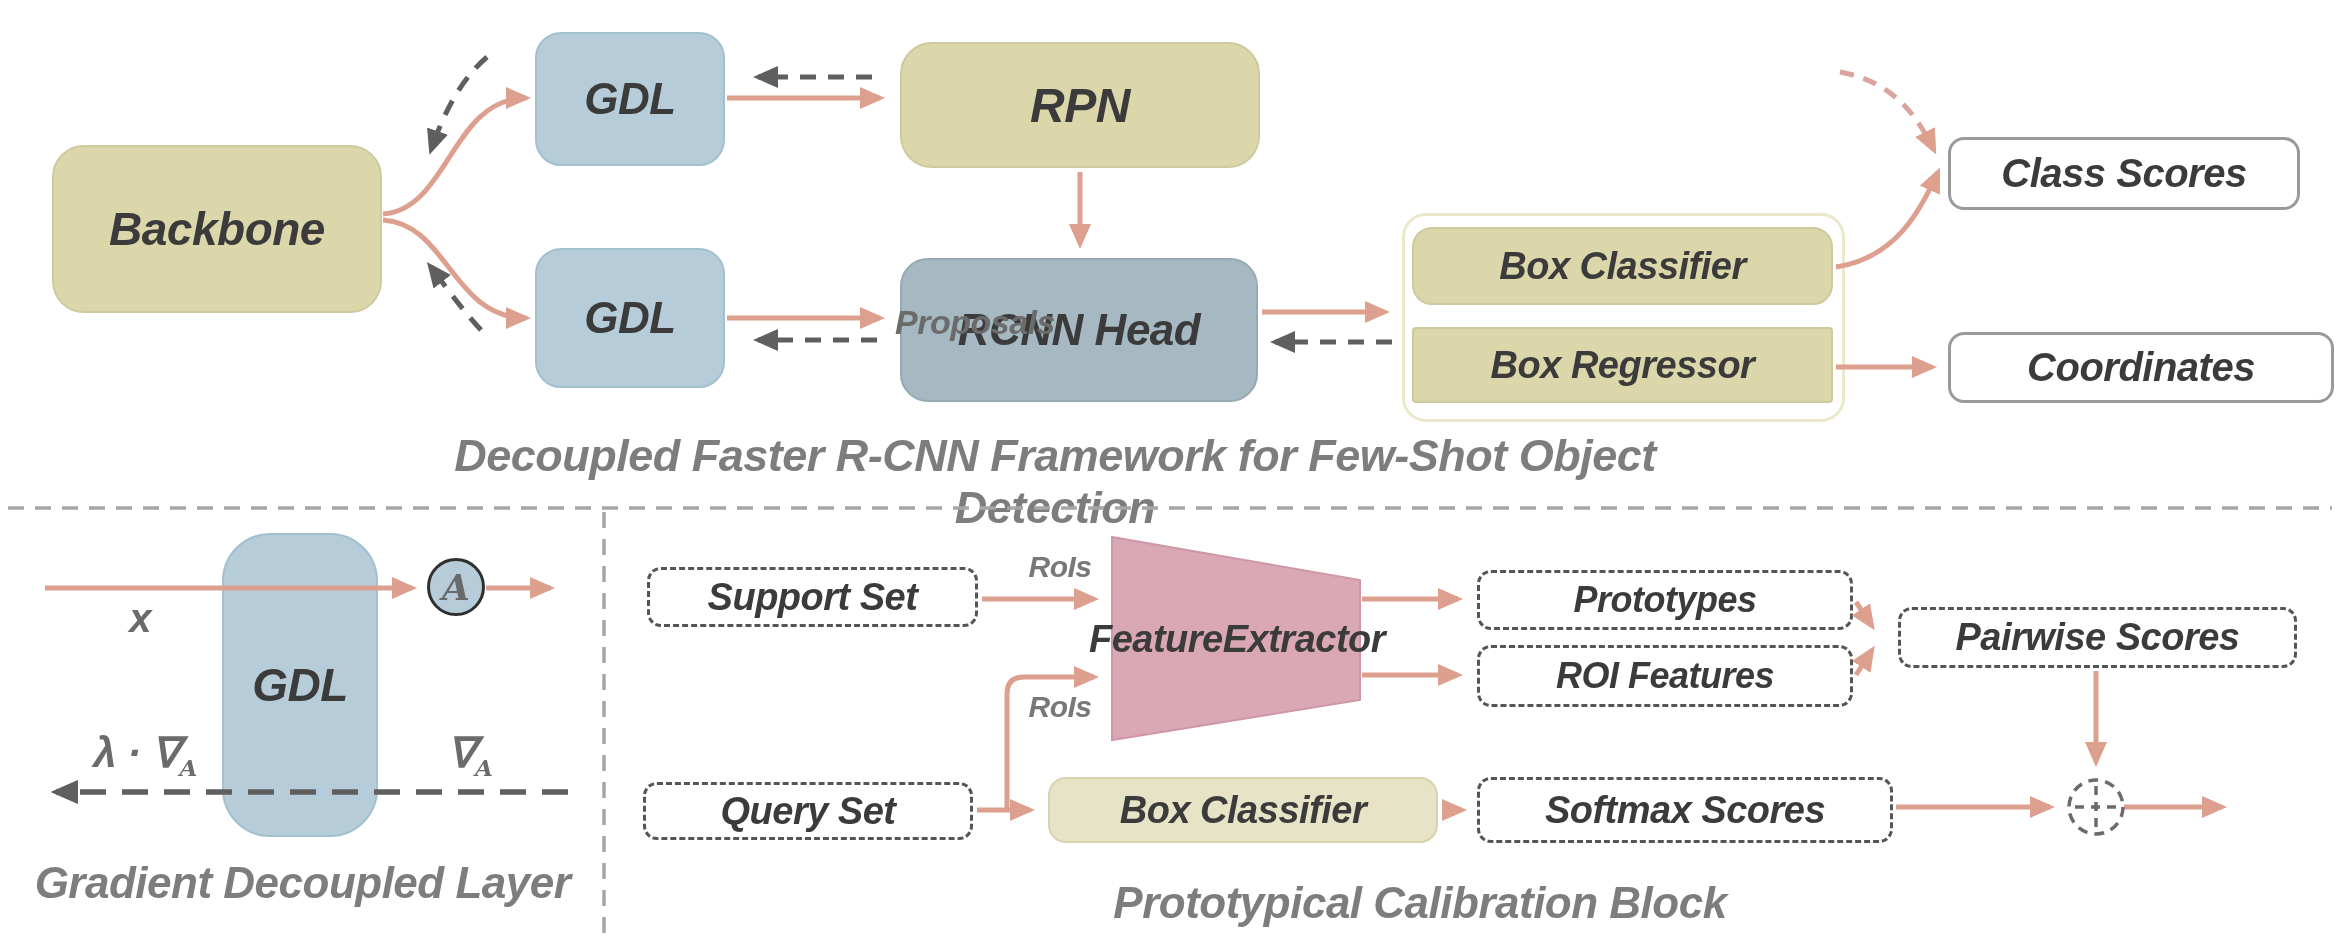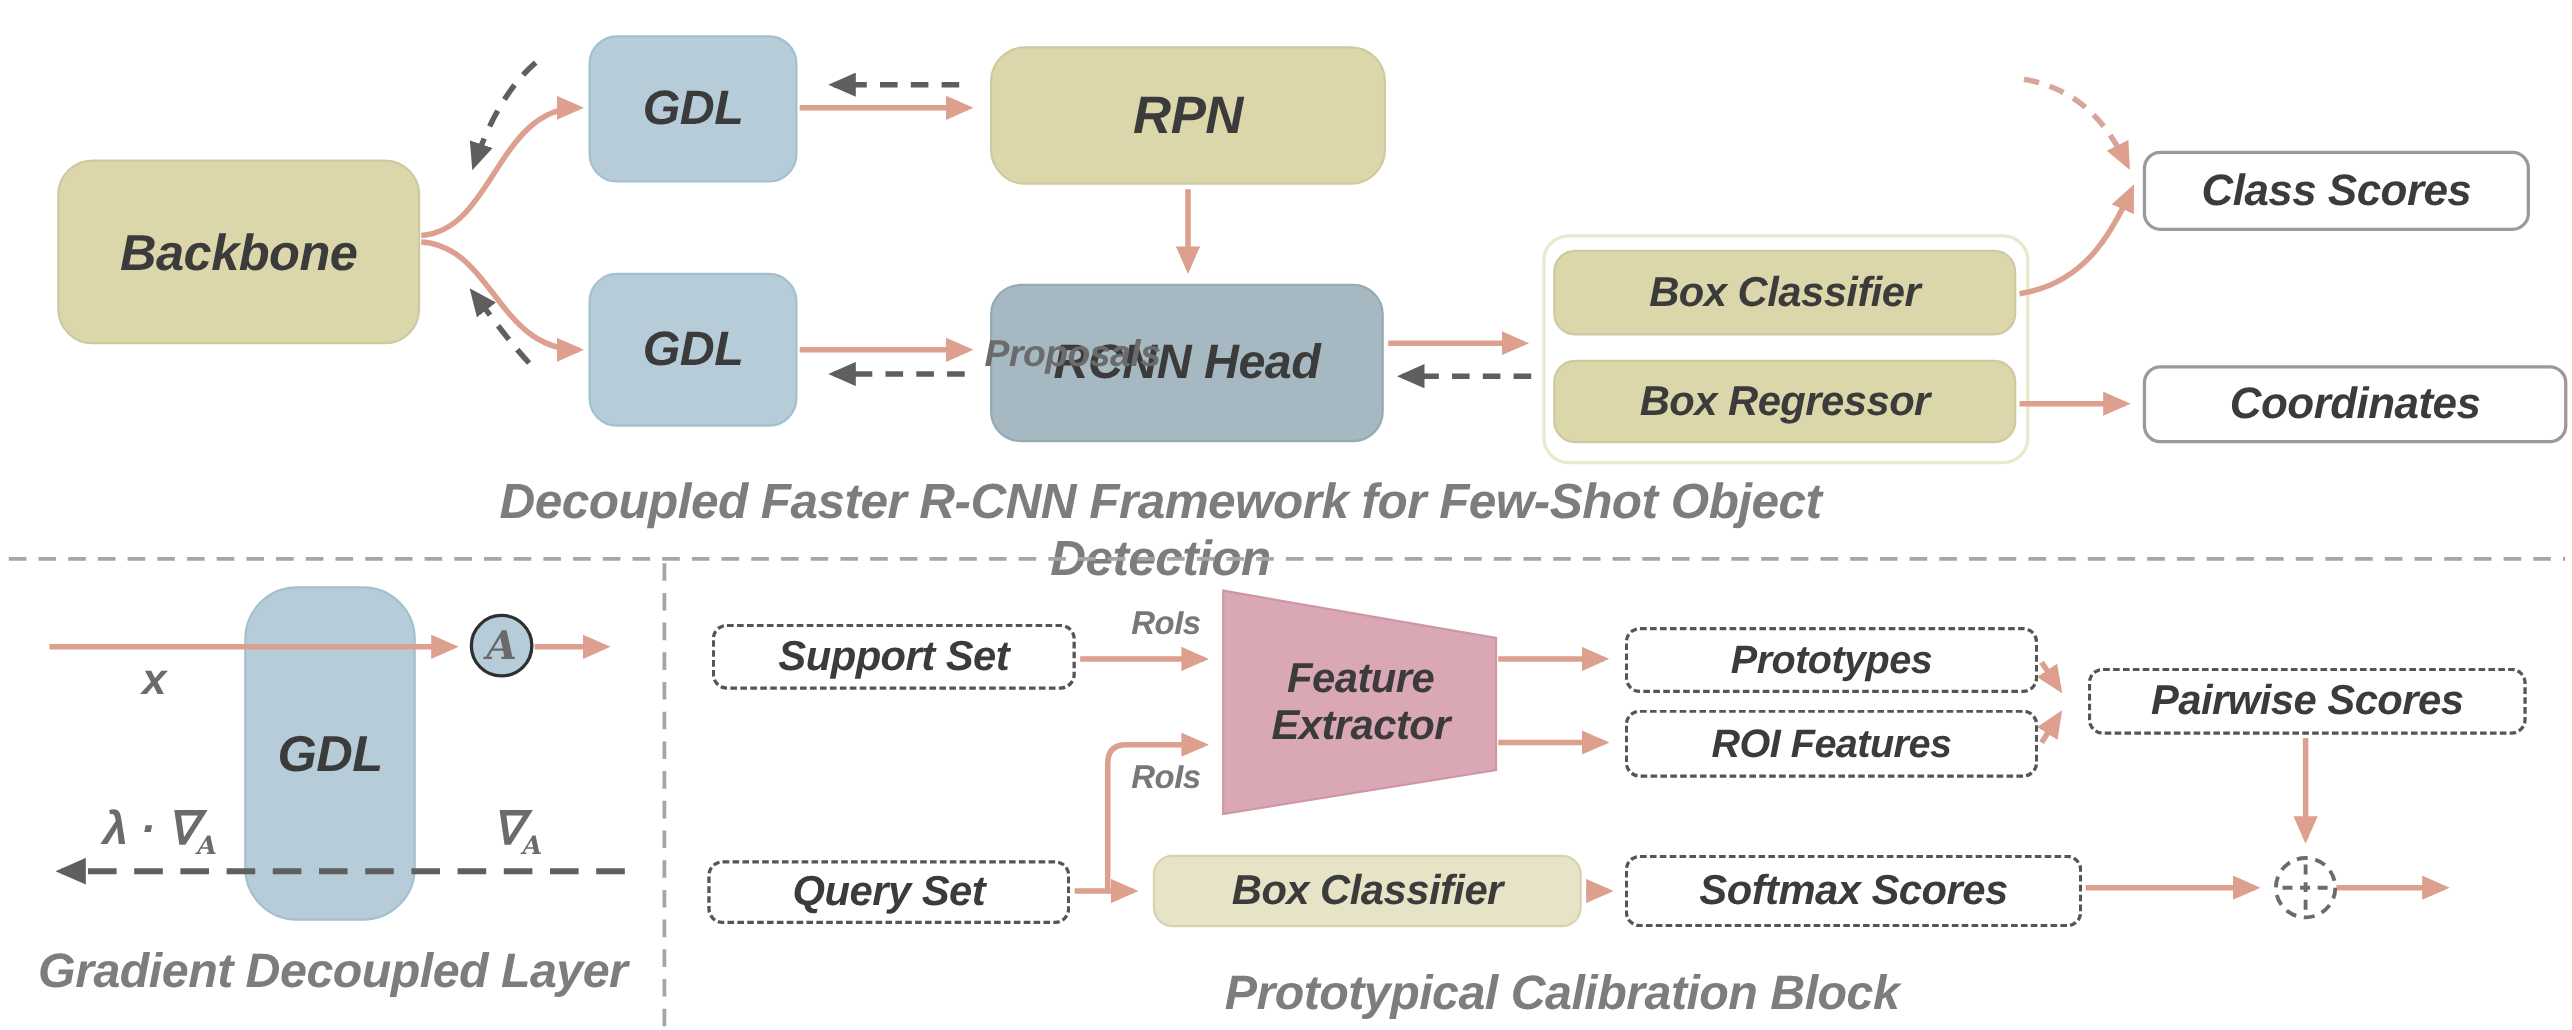--- a/index.html
+++ b/index.html
@@ -21,21 +21,21 @@
   .small-gray{position:absolute;font-weight:bold;font-style:italic;color:#6b6b6b;
               text-align:center;letter-spacing:-0.5px;}
   .svglayer{position:absolute;left:0;top:0;pointer-events:none;}
   .scriptA{font-family:"DejaVu Serif","Liberation Serif",serif;font-style:italic;}
   sub.sA{font-family:"DejaVu Serif","Liberation Serif",serif;font-style:italic;font-size:0.55em;}
   #circleA{position:absolute;left:427px;top:558px;width:58px;height:58px;border-radius:50%;
            background:#b6cdd9;border:3px solid #2f2f2f;box-sizing:border-box;
            display:flex;align-items:center;justify-content:center;
            font-size:36px;font-weight:bold;color:#6a6a6a;}
   #trap-text{position:absolute;left:1112px;top:578px;width:250px;height:122px;
-             display:flex;flex-direction:column;align-items:center;justify-content:center;
+             display:flex;flex-direction:row;align-items:center;justify-content:center;
              font-weight:bold;font-style:italic;color:#3b3b3b;font-size:38px;letter-spacing:-0.5px;}
 </style>
 </head>
 <body>
 
 <div id="canvas">
 
   <svg class="svglayer" width="2338" height="936">
     <polygon points="1112,537 1360,580 1360,700 1112,740" fill="#d9a8b4" stroke="#cf97a6" stroke-width="2"></polygon>
   </svg>
@@ -48,21 +48,21 @@
 
   <div class="node tan" style="left:900px;top:42px;width:360px;height:126px;font-size:48px;">RPN</div>
 
   <div class="node grayblue" style="left:900px;top:258px;width:358px;height:144px;font-size:44px;">RCNN Head</div>
 
 
   <div class="container-box" style="left:1402px;top:213px;width:443px;height:209px;"></div>
 
   <div class="node tan" style="left:1412px;top:227px;width:421px;height:78px;font-size:38px;border-radius:20px;">Box Classifier</div>
 
-  <div class="node tan" style="left:1412px;top:327px;width:421px;height:76px;font-size:38px;border-radius:20px;">Box Regressor</div>
+  <div class="node tan" style="left:1412px;top:327px;width:421px;height:76px;font-size:38px;border-radius:4px;">Box Regressor</div>
 
   <div class="node whitebox" style="left:1948px;top:125px;width:352px;height:73px;font-size:40px;margin-top:12px;">Class Scores</div>
 
   <div class="node whitebox" style="left:1948px;top:332px;width:386px;height:71px;font-size:40px;">Coordinates</div>
 
   <div class="small-gray" style="left:880px;top:303px;width:190px;font-size:34px;">Proposals</div>
 
   <div class="caption" style="left:370px;top:430px;width:1370px;font-size:45px;">Decoupled Faster R-CNN Framework for Few-Shot Object Detection</div>
 
   <div class="node blue" style="left:222px;top:533px;width:156px;height:304px;font-size:46px;border-radius:48px;">GDL</div>

